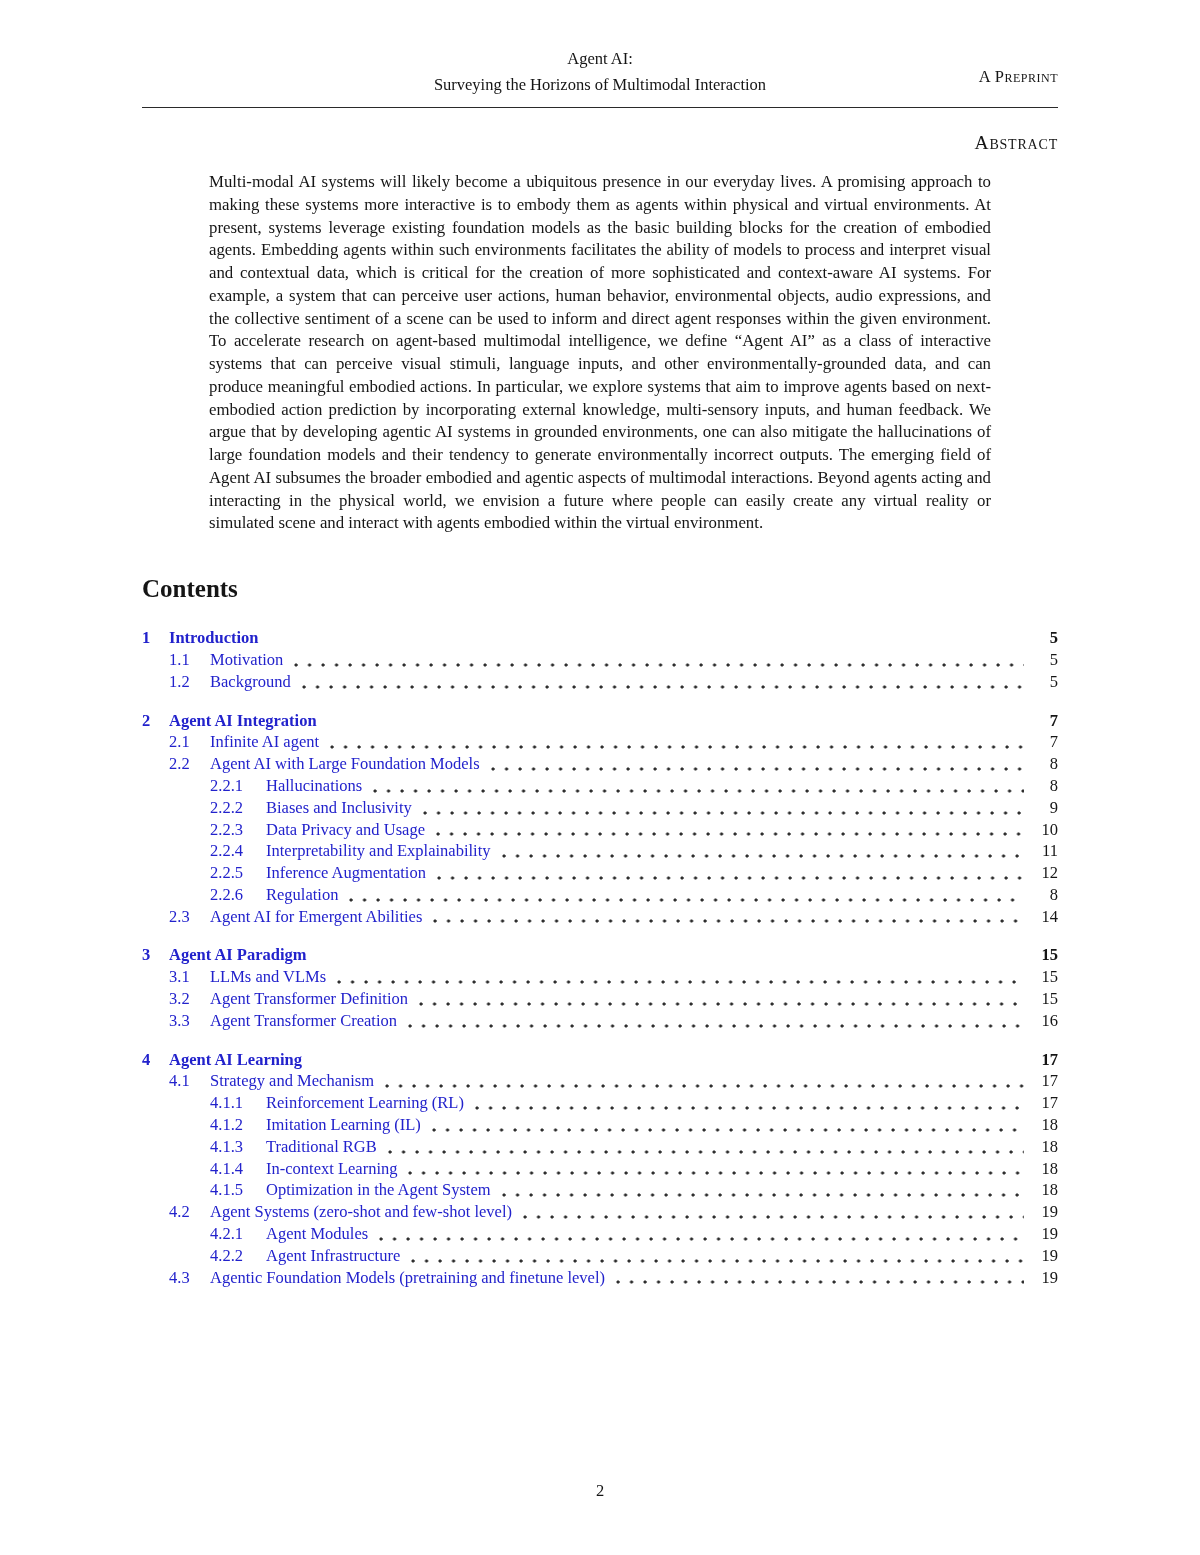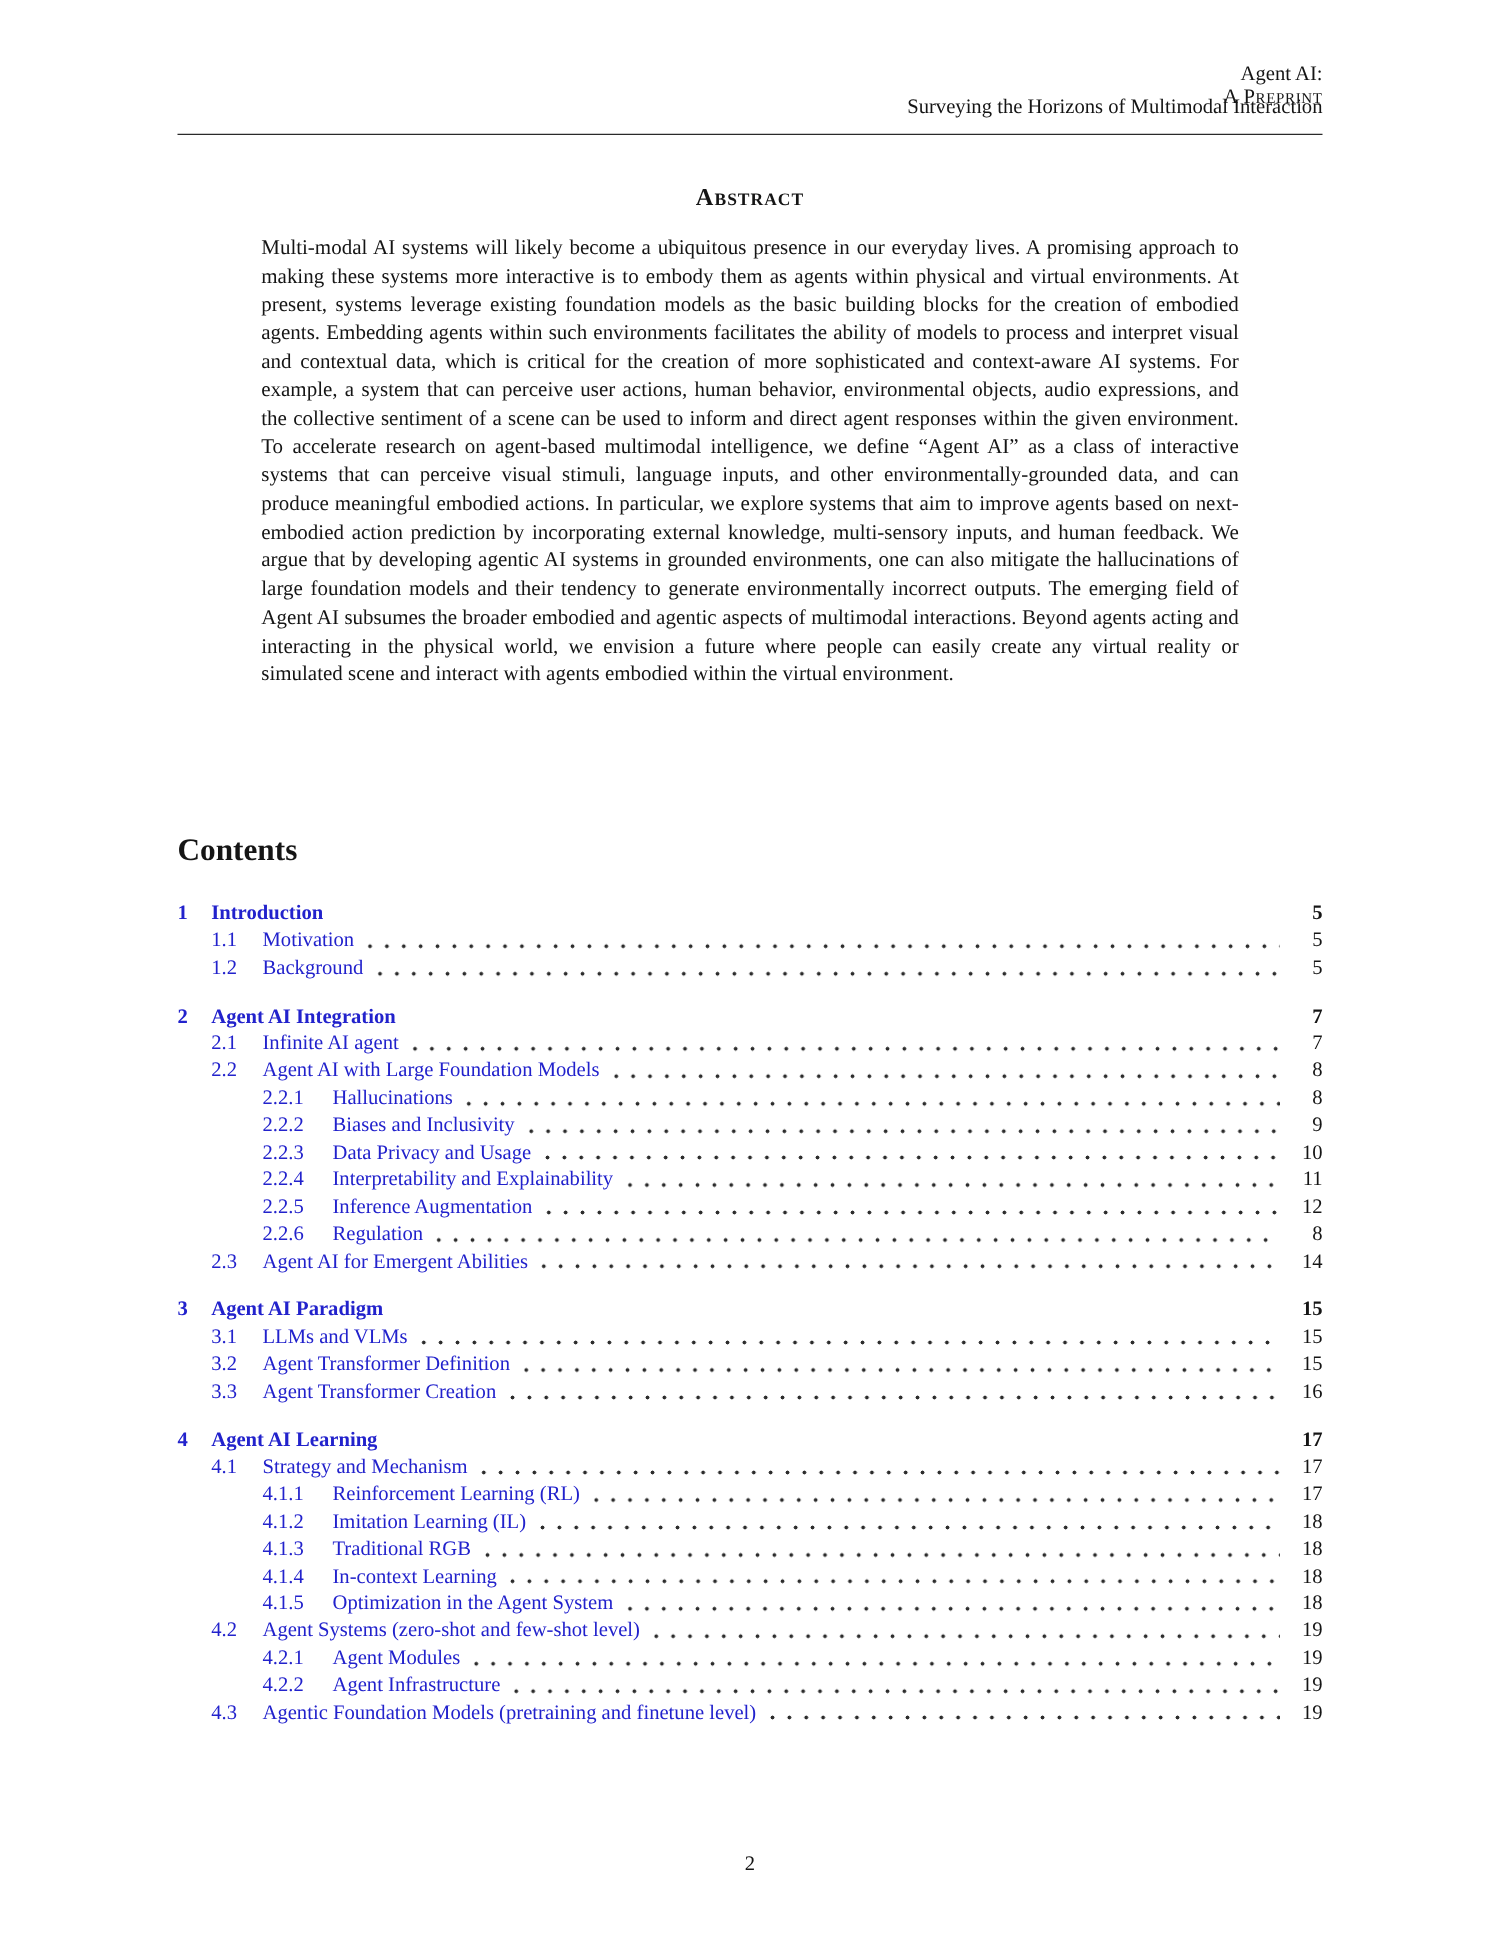--- a/index.html
+++ b/index.html
@@ -15,53 +15,53 @@
     overflow: hidden;
   }
 
   
   .running-header {
     position: relative;
     border-bottom: 1.5px solid #2a2a2a;
     padding-bottom: 9px;
   }
   .running-header .titles {
-    text-align: right;
+    text-align: center;
     font-size: 16.5px;
     line-height: 1.58;
   }
   .running-header .preprint {
     position: absolute;
     right: 0;
     bottom: 20px;
     font-variant: small-caps;
     font-size: 16.5px;
     letter-spacing: 0.5px;
   }
 
   
   .abstract-heading {
-    margin-top: 40px;
-    text-align: center;
-    font-weight: bold;
+    margin-top: 24px;
+    text-align: right;
+    font-weight: normal;
     font-variant: small-caps;
     font-size: 19.5px;
     letter-spacing: 0.8px;
   }
   .abstract-text {
     width: 782px;
     margin: 17px auto 0 auto;
     font-size: 16.8px;
     line-height: 1.355;
     text-align: justify;
   }
 
   
   .contents-heading {
-    margin-top: 116px;
+    margin-top: 40px;
     font-size: 25px;
     font-weight: bold;
   }
   .toc {
     margin-top: 24px;
     font-size: 16.5px;
   }
   .toc-row {
     display: flex;
     align-items: baseline;

